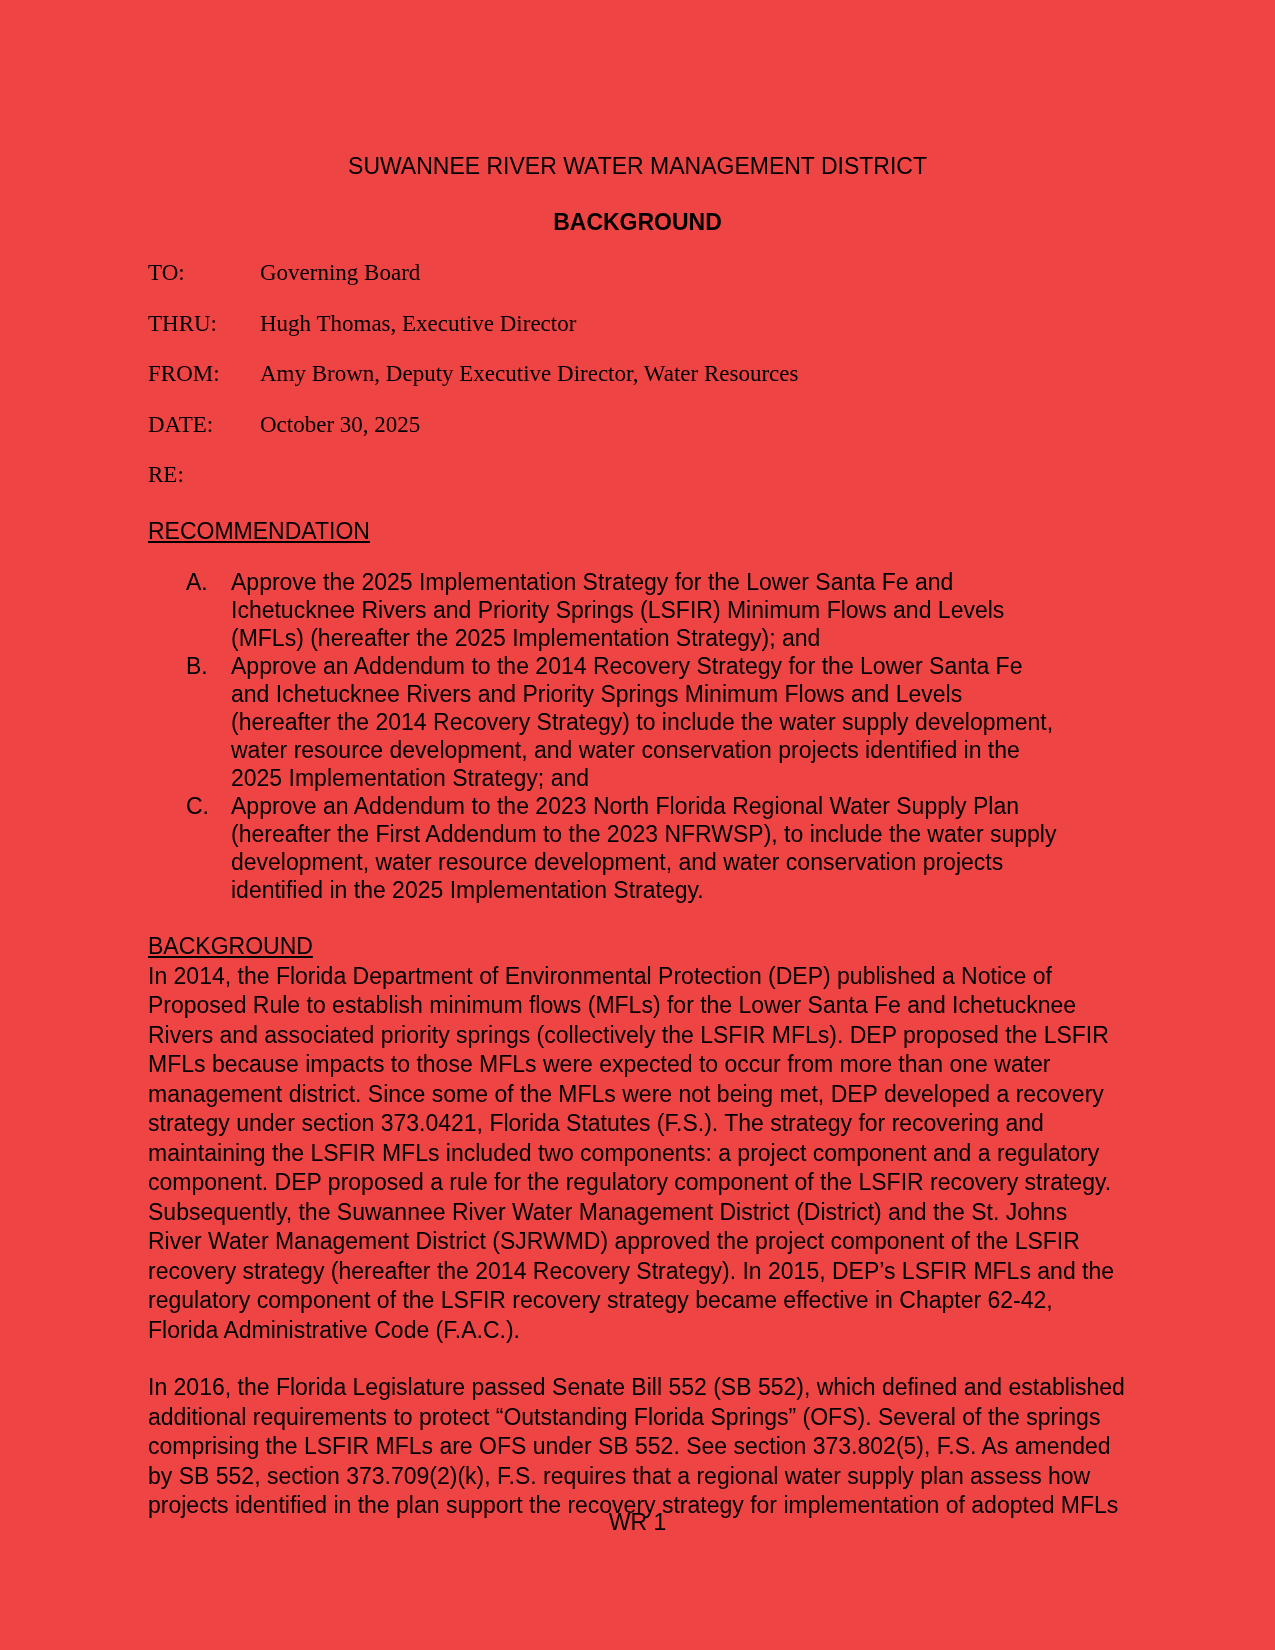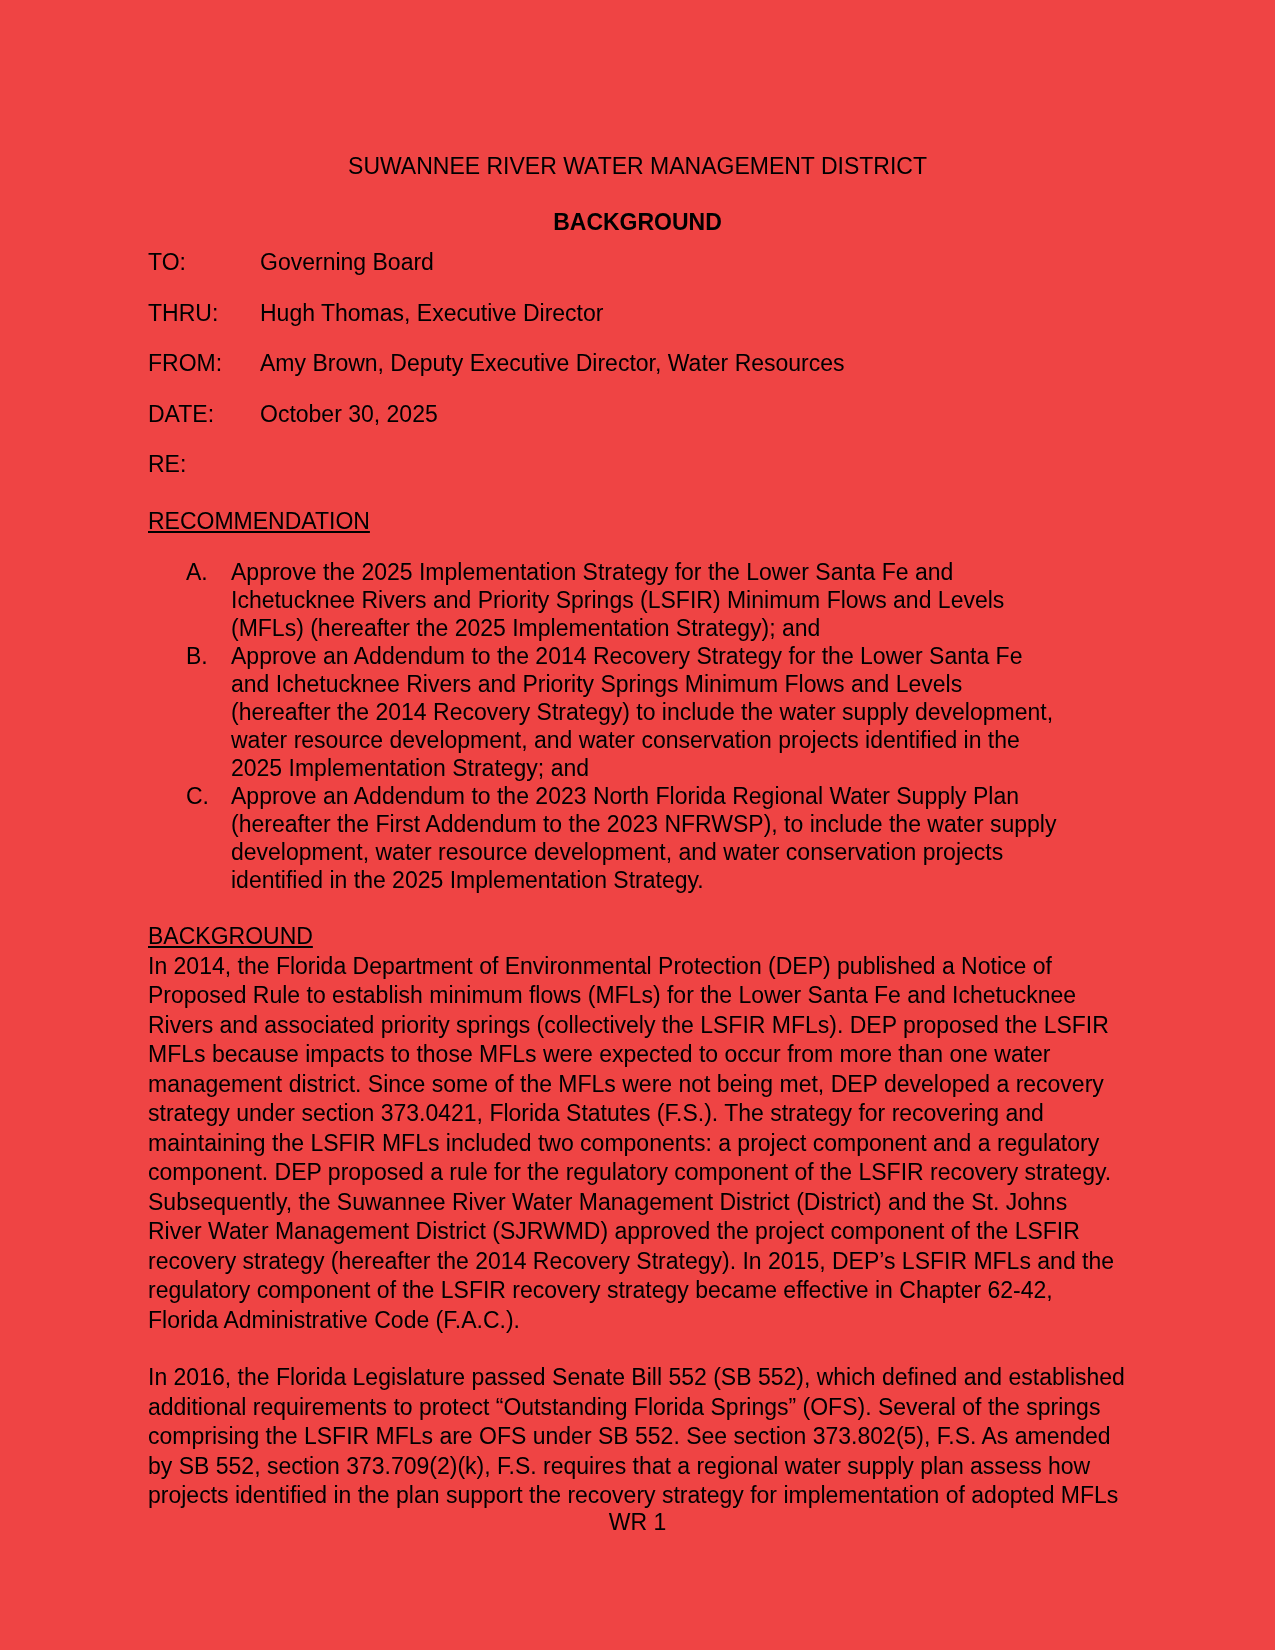--- a/index.html
+++ b/index.html
@@ -27,21 +27,22 @@
   .center-block {
     width: 979px;
     text-align: center;
     white-space: pre-line;
   }
   .doc-type {
     font-weight: bold;
     margin-top: 26px;
   }
   .memo-fields {
-    margin-top: 11px;
+    margin-top: 21px;
+    font-family: Liberation Serif, serif;
   }
   .memo-row {
     display: flex;
     margin-bottom: 21px;
   }
   .memo-label {
     width: 112px;
     flex: 0 0 112px;
   }
   .memo-value {

